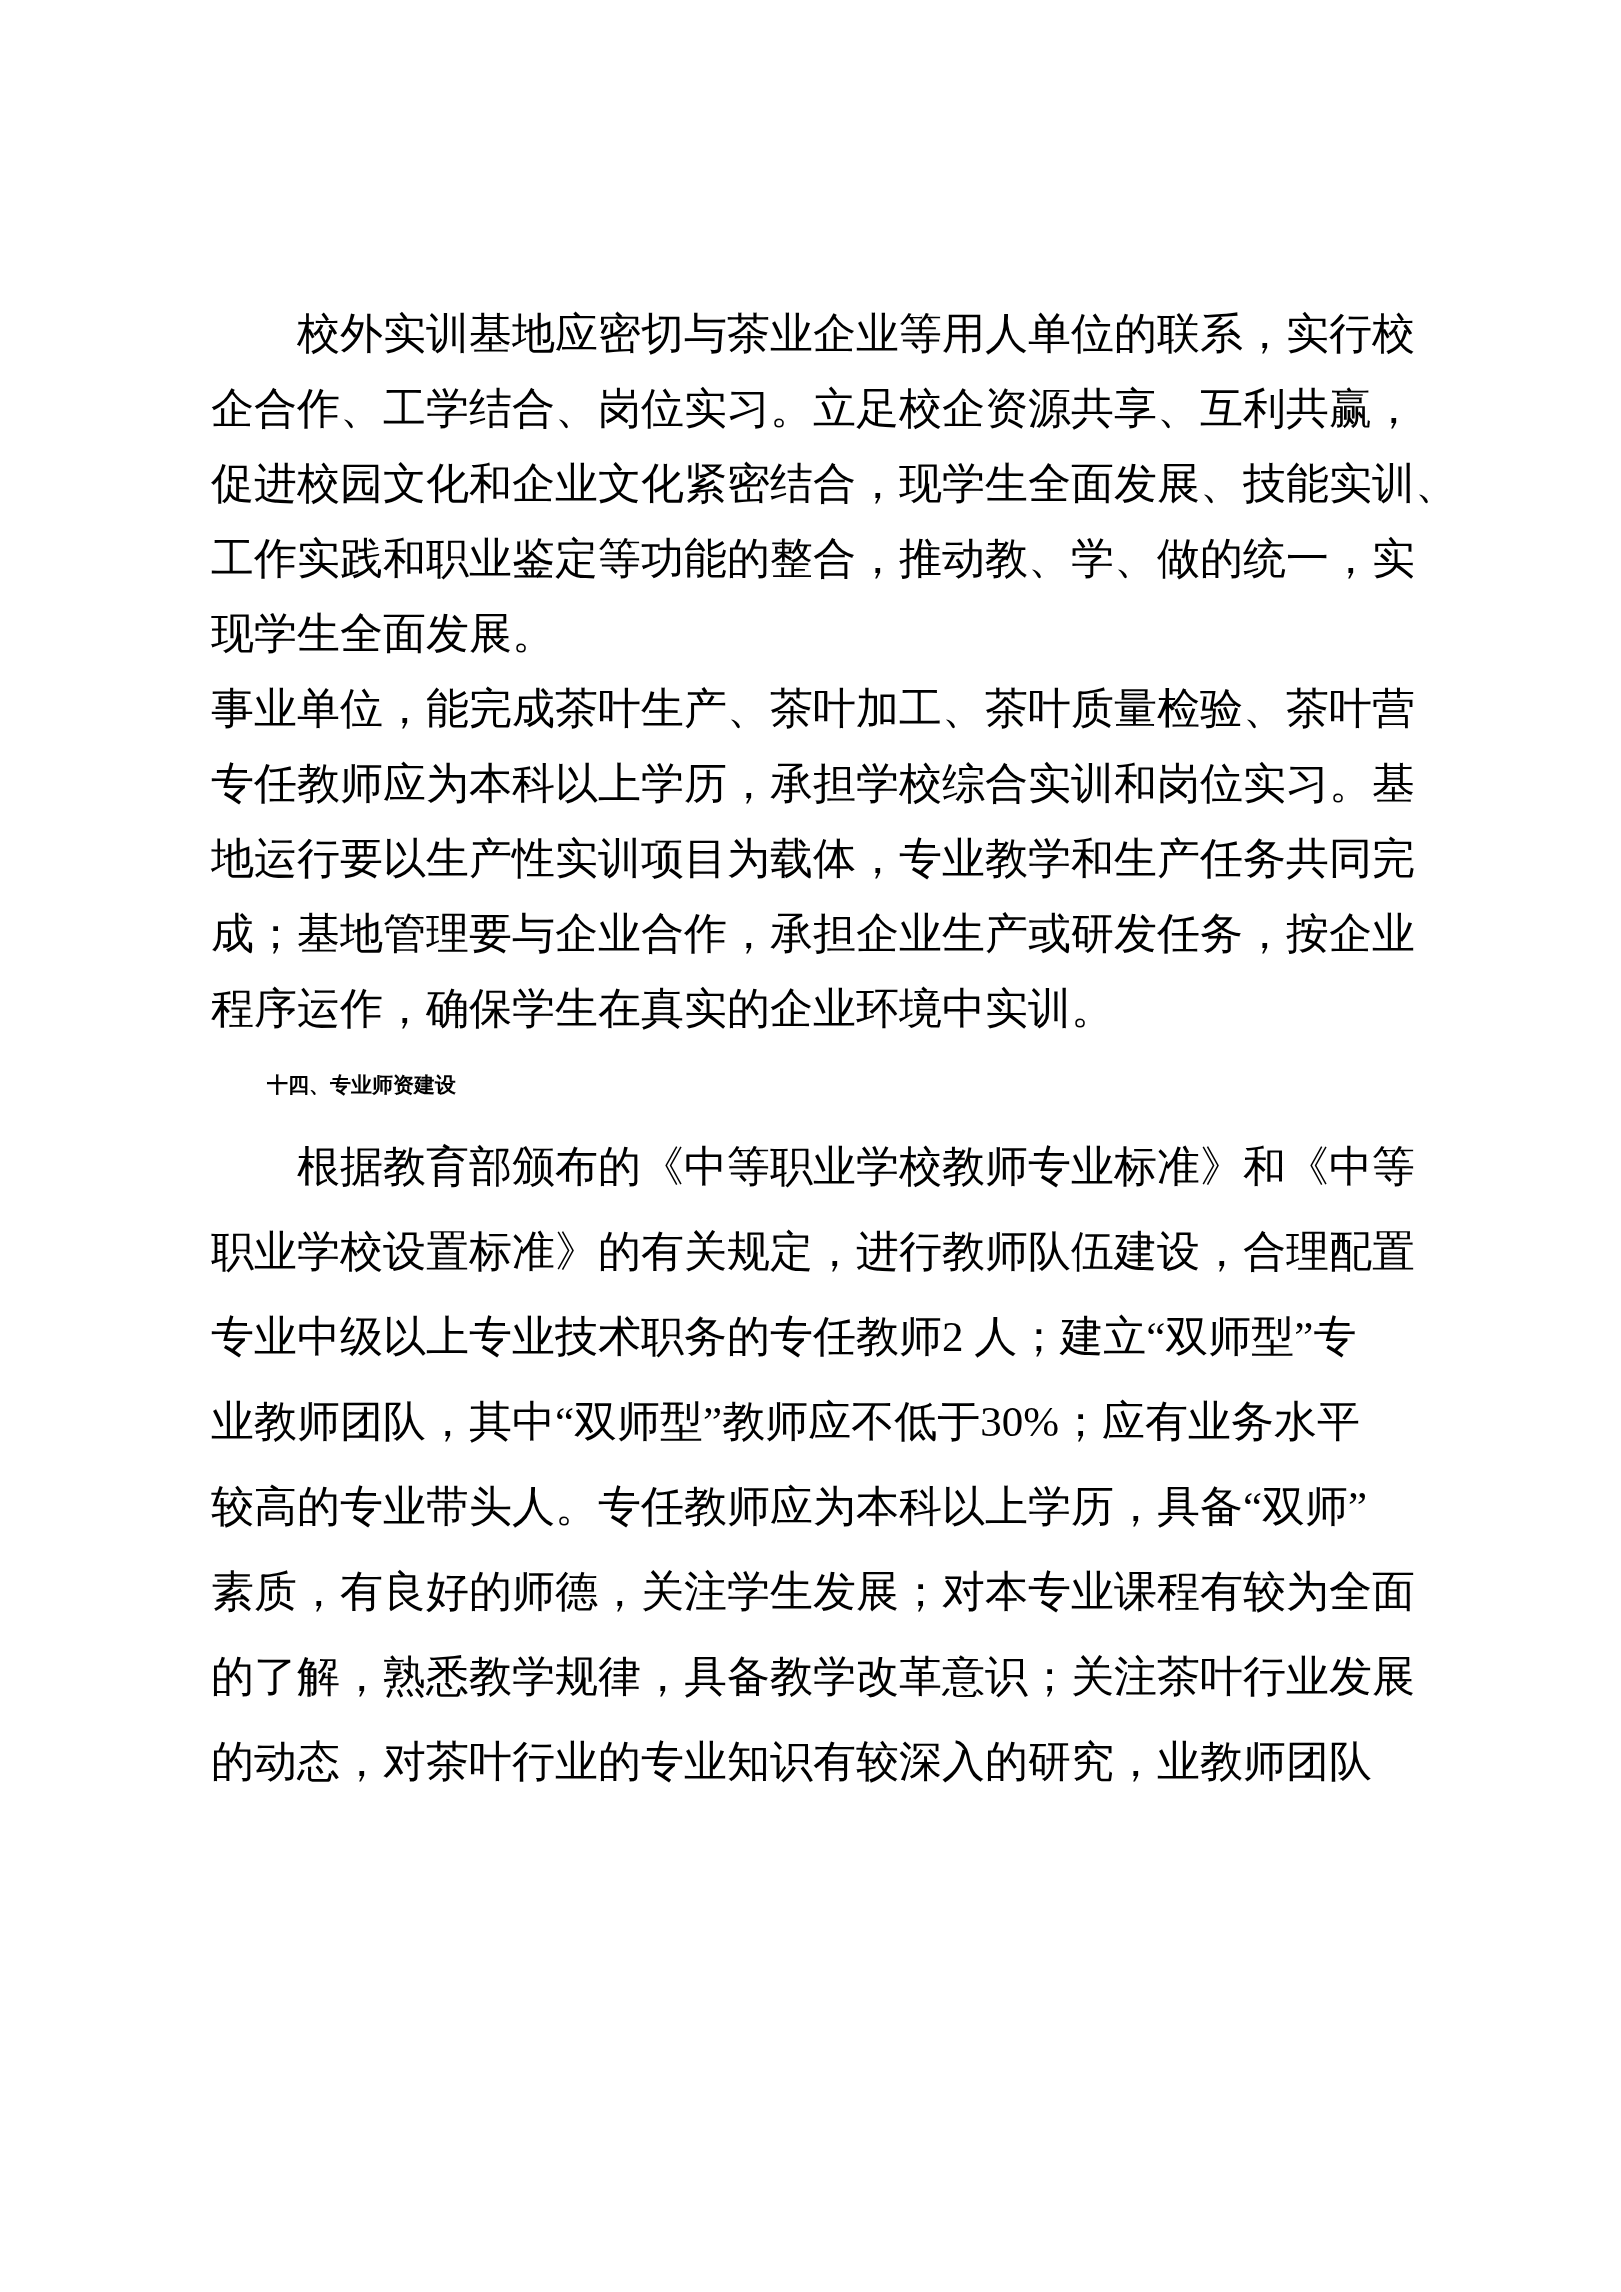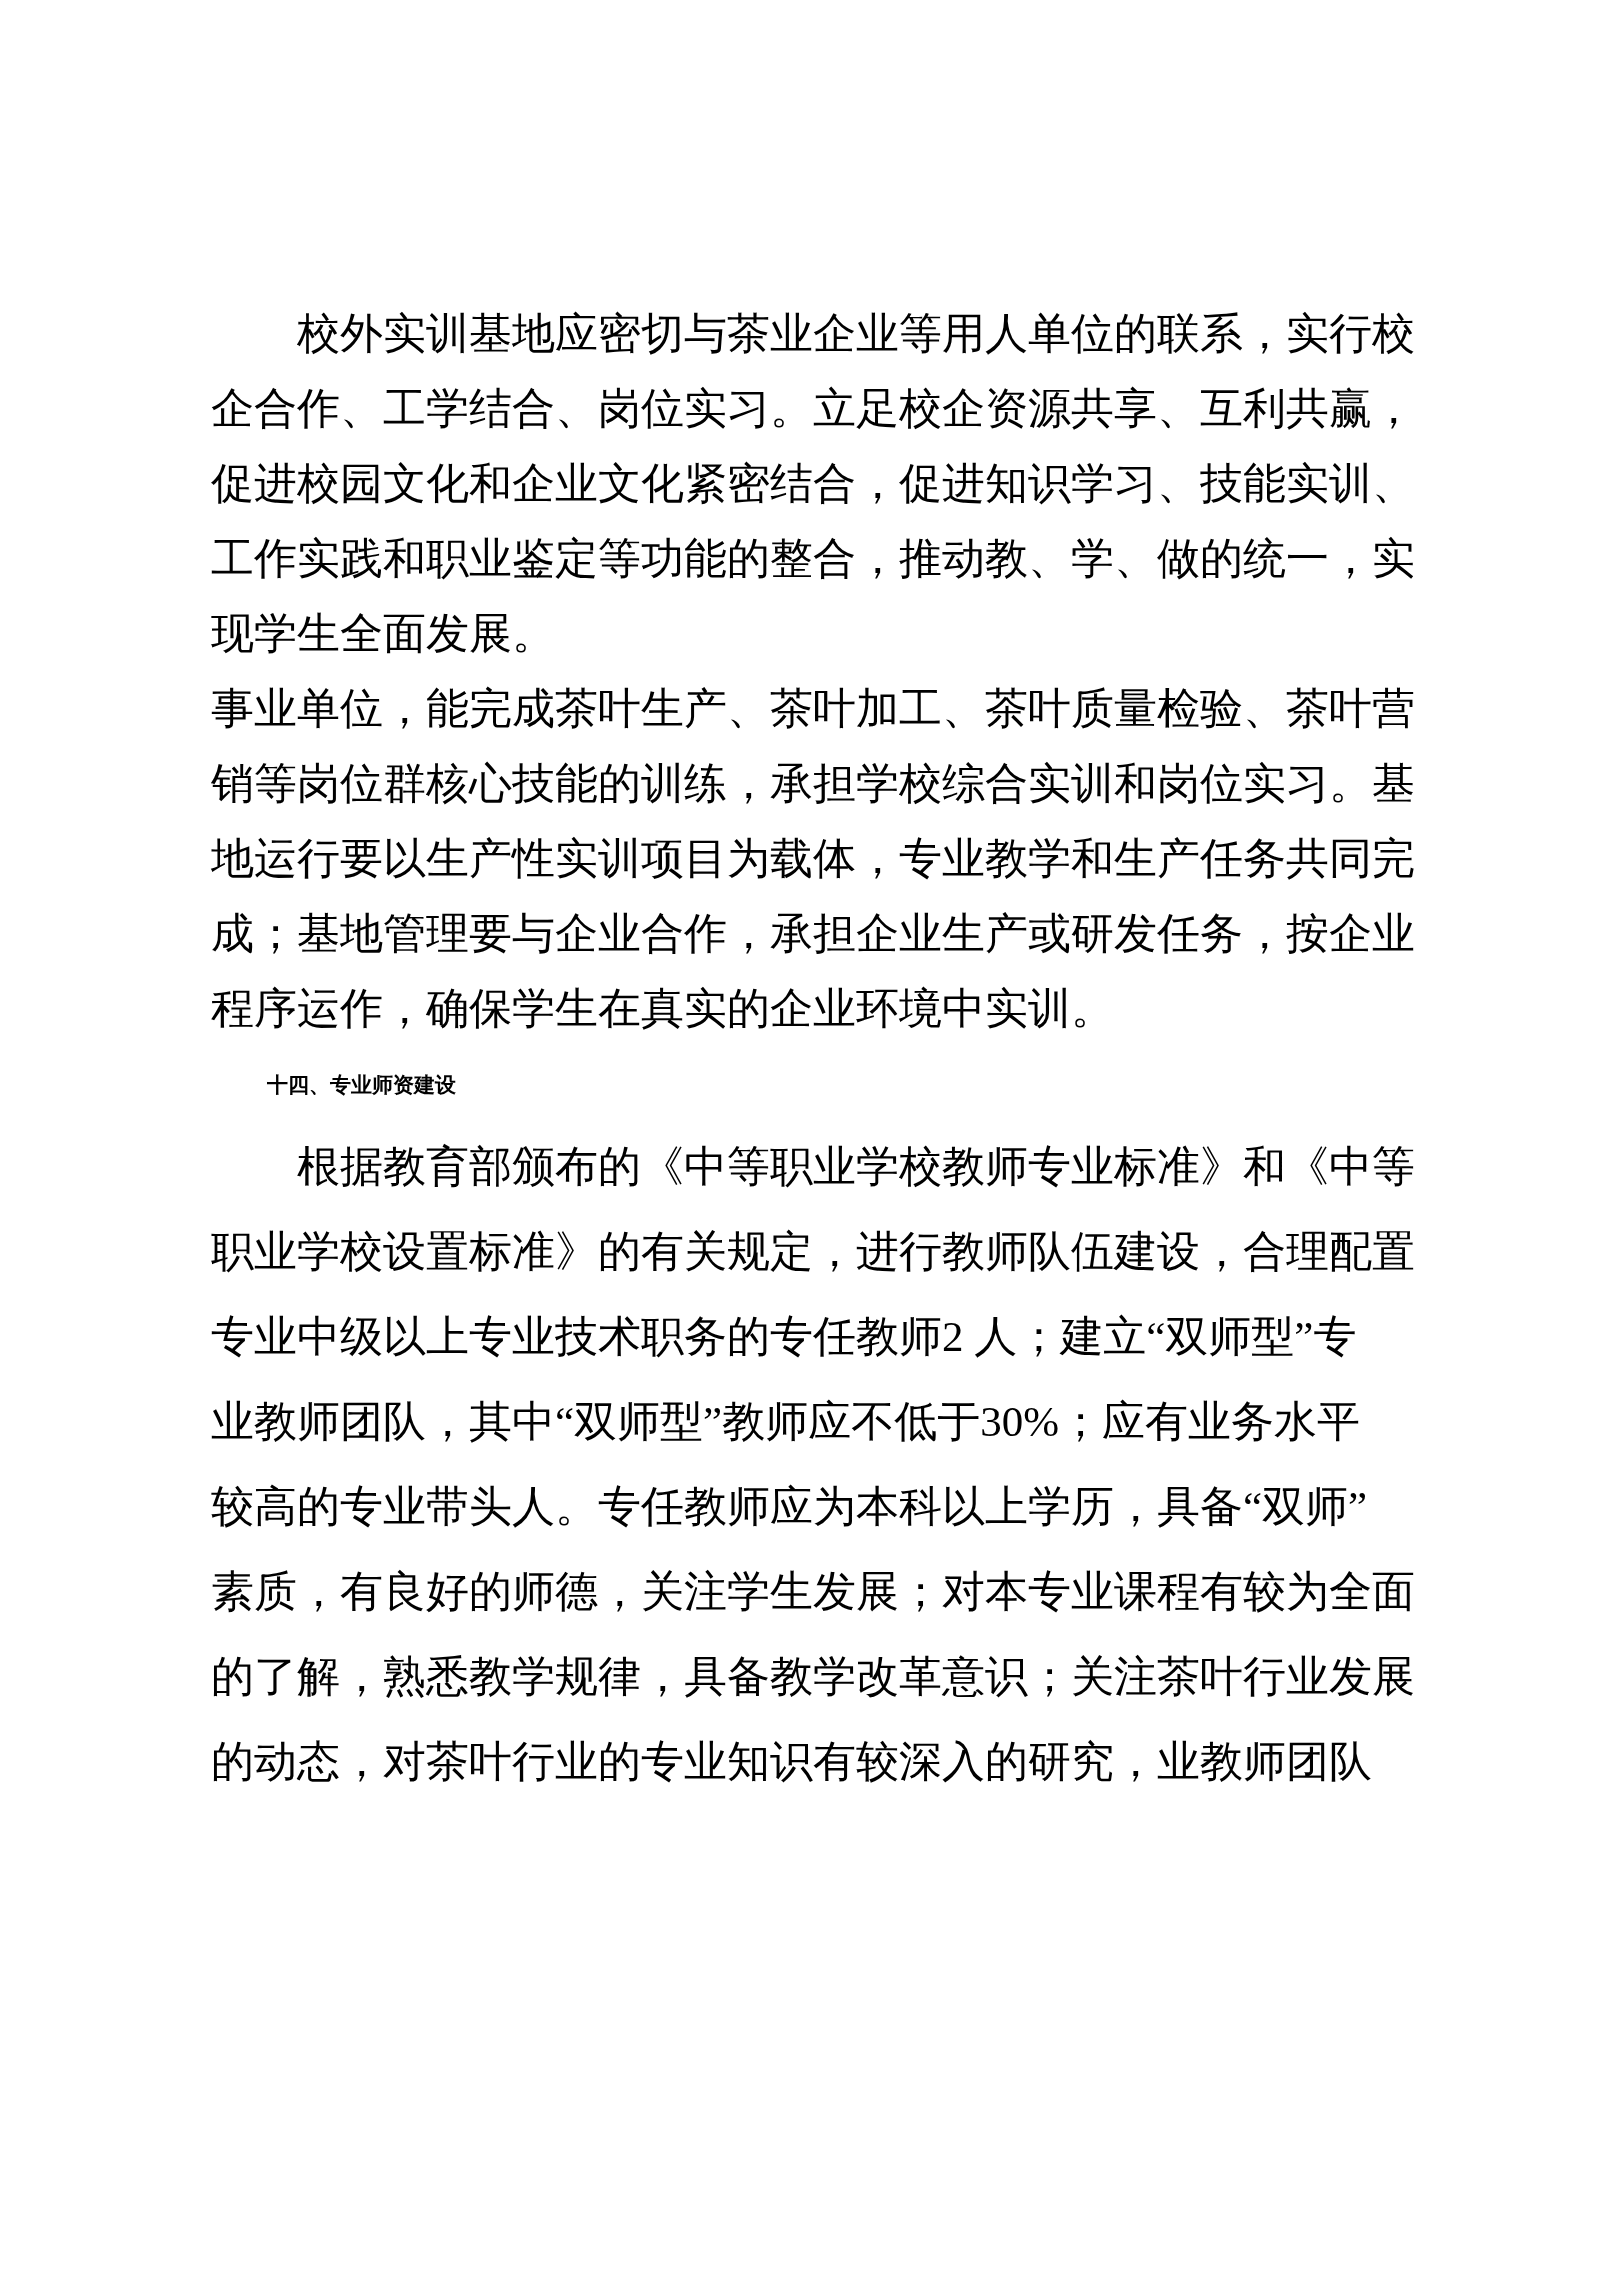--- a/index.html
+++ b/index.html
@@ -50,27 +50,27 @@
   }
 </style>
 </head>
 <body>
 
 <div class="page">
   <div class="doc-body">
       <div class="paragraph">
         <div class="line indent">校外实训基地应密切与茶业企业等用人单位的联系，实行校</div>
         <div class="line">企合作、工学结合、岗位实习。立足校企资源共享、互利共赢，</div>
-        <div class="line">促进校园文化和企业文化紧密结合，促进知识学习、技能实训、</div>
+        <div class="line">促进校园文化和企业文化紧密结合，现学生全面发展、技能实训、</div>
         <div class="line">工作实践和职业鉴定等功能的整合，推动教、学、做的统一，实</div>
         <div class="line">现学生全面发展。</div>
       </div>
       <div class="paragraph">
         <div class="line">事业单位，能完成茶叶生产、茶叶加工、茶叶质量检验、茶叶营</div>
-        <div class="line">销等岗位群核心技能的训练，承担学校综合实训和岗位实习。基</div>
+        <div class="line">专任教师应为本科以上学历，承担学校综合实训和岗位实习。基</div>
         <div class="line">地运行要以生产性实训项目为载体，专业教学和生产任务共同完</div>
         <div class="line">成；基地管理要与企业合作，承担企业生产或研发任务，按企业</div>
         <div class="line">程序运作，确保学生在真实的企业环境中实训。</div>
       </div>
       <div class="heading">十四、专业师资建设</div>
       <div class="paragraph">
         <div class="line indent">根据教育部颁布的《中等职业学校教师专业标准》和《中等</div>
         <div class="line">职业学校设置标准》的有关规定，进行教师队伍建设，合理配置</div>
         <div class="line">专业中级以上专业技术职务的专任教师2 人；建立“双师型”专</div>
         <div class="line">业教师团队，其中“双师型”教师应不低于30%；应有业务水平</div>

